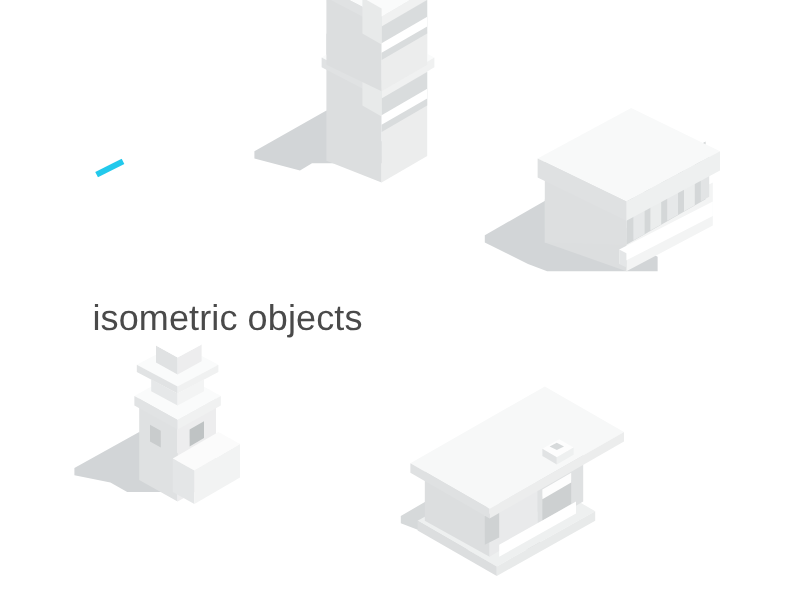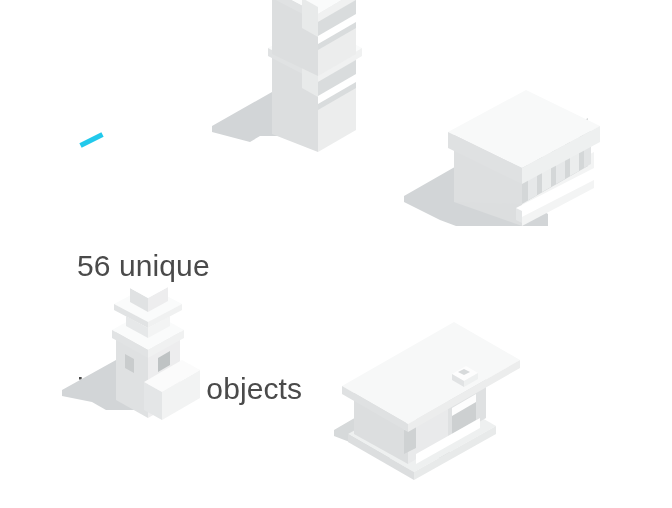--- a/index.html
+++ b/index.html
@@ -56,21 +56,20 @@
 
 <div id="stage">
 
   <div id="accent-dash">
     <svg viewBox="0 0 27 16">
       <line x1="2.5" y1="13.5" x2="24.5" y2="2.5" stroke="#22c9ec" stroke-width="5" stroke-linecap="butt"></line>
     </svg>
   </div>
 
   <div id="headline">
-    <span class="hl-line">56 unique</span>
     <span class="hl-line">isometric objects</span>
   </div>
 
   <div class="iso-object" id="obj-tower">
     <svg viewBox="0 0 176 160">
 
       <polygon points="14,134 74,100 124,128 124,144 62,144 52,150 14,140" fill="#d2d5d7"></polygon>
 
       <polygon points="74,36 74,142 120,160 120,56" fill="#dcdedf"></polygon>
 

